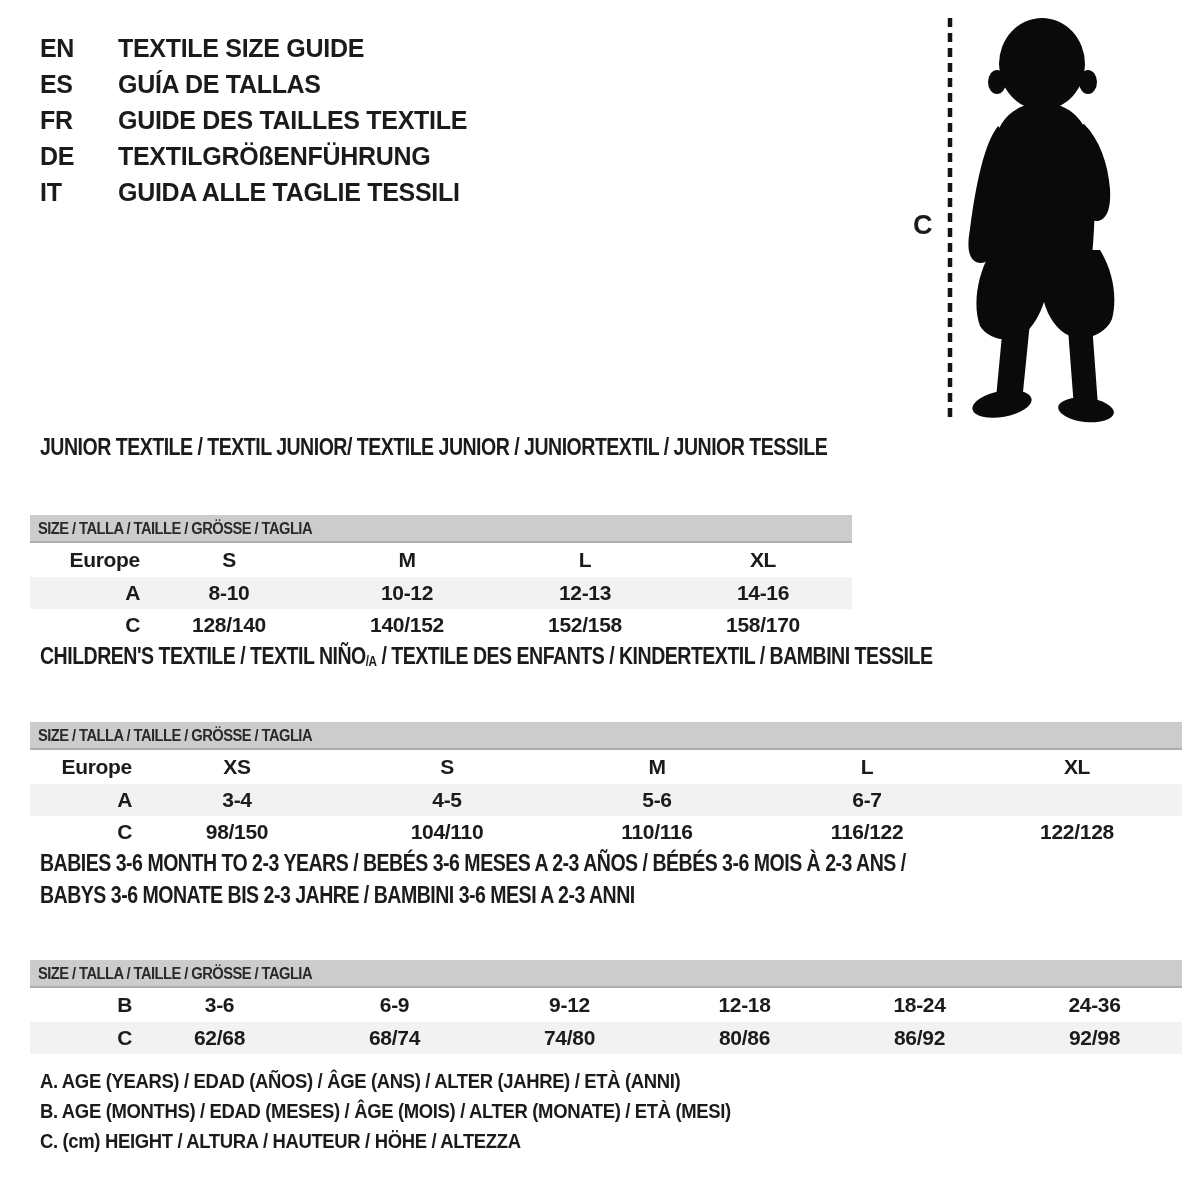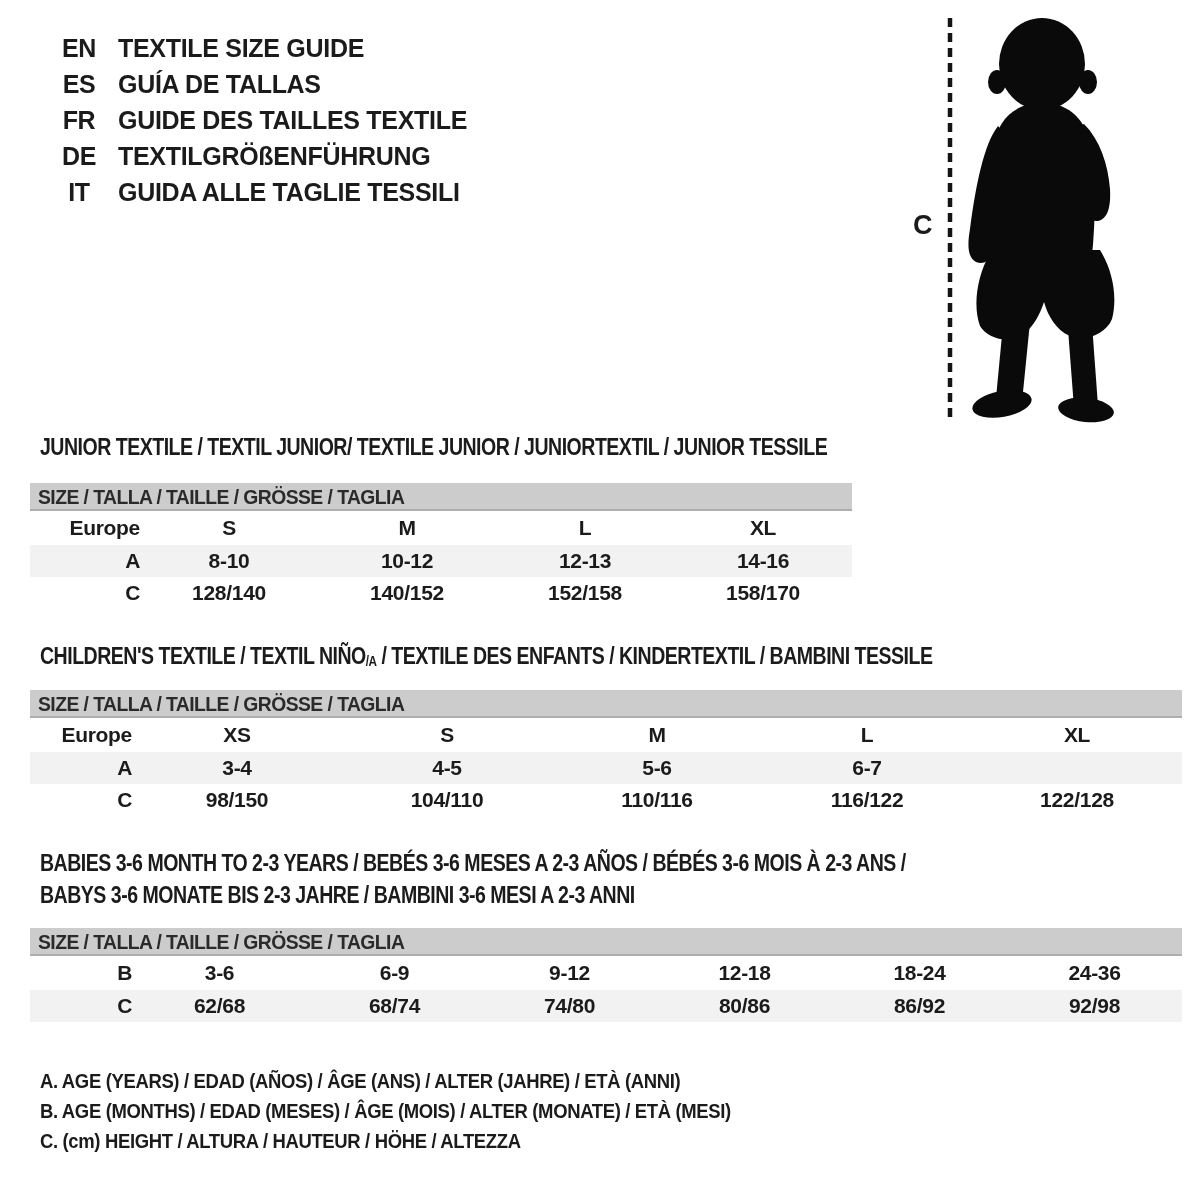--- a/index.html
+++ b/index.html
@@ -5,33 +5,33 @@
   * { margin:0; padding:0; box-sizing:border-box; }
   html,body { background:#ffffff; }
   .page {
     position:relative; width:1200px; height:1200px; background:#ffffff;
     font-family:"Liberation Sans","DejaVu Sans",sans-serif;
     color:#1b1b1b; font-weight:bold; overflow:hidden;
   }
   
   .lang-list { position:absolute; left:40px; top:30px; font-size:25px; letter-spacing:-0.3px; }
   .lang-row { display:flex; height:36px; line-height:36px; }
-  .lang-code { width:78px;text-align:center; }
+  .lang-code { width:78px; }
   
   .height-line { position:absolute; left:946px; top:18px; }
   .height-label { position:absolute; left:913px; top:210px; font-size:27px; }
   .baby { position:absolute; left:962px; top:14px; }
   
   .sec-title { position:absolute; font-size:23px; letter-spacing:-0.6px; white-space:nowrap;
                transform:scaleX(0.85); transform-origin:0 50%; }
   .sub { font-size:0.6em; vertical-align:-0.18em; }
   
   .size-table { position:absolute; font-size:21px; letter-spacing:-0.3px; }
   .bar { height:28px; line-height:28px; background:#cccccc; border-bottom:2px solid #aeaeae;
-         padding-left:8px; font-size:21px; letter-spacing:-0.6px; color:#2a2a2a; }
+         padding-left:8px; font-size:16px; letter-spacing:-0.6px; color:#2a2a2a;margin-top:32px; }
   .bar span { display:inline-block; transform:scaleX(0.92); transform-origin:0 50%; }
   .trow { display:grid; height:32px; line-height:32px; }
   .trow.head { height:34px; line-height:34px; }
   .junior-grid   { grid-template-columns:110px repeat(4,1fr); }
   .children-grid { grid-template-columns:102px repeat(5,1fr); }
   .babies-grid   { grid-template-columns:102px repeat(6,1fr); }
   .shaded { background:#f2f2f2; }
   .cell { text-align:center; }
   .cell.label { text-align:right; padding-left:10px; }
   

